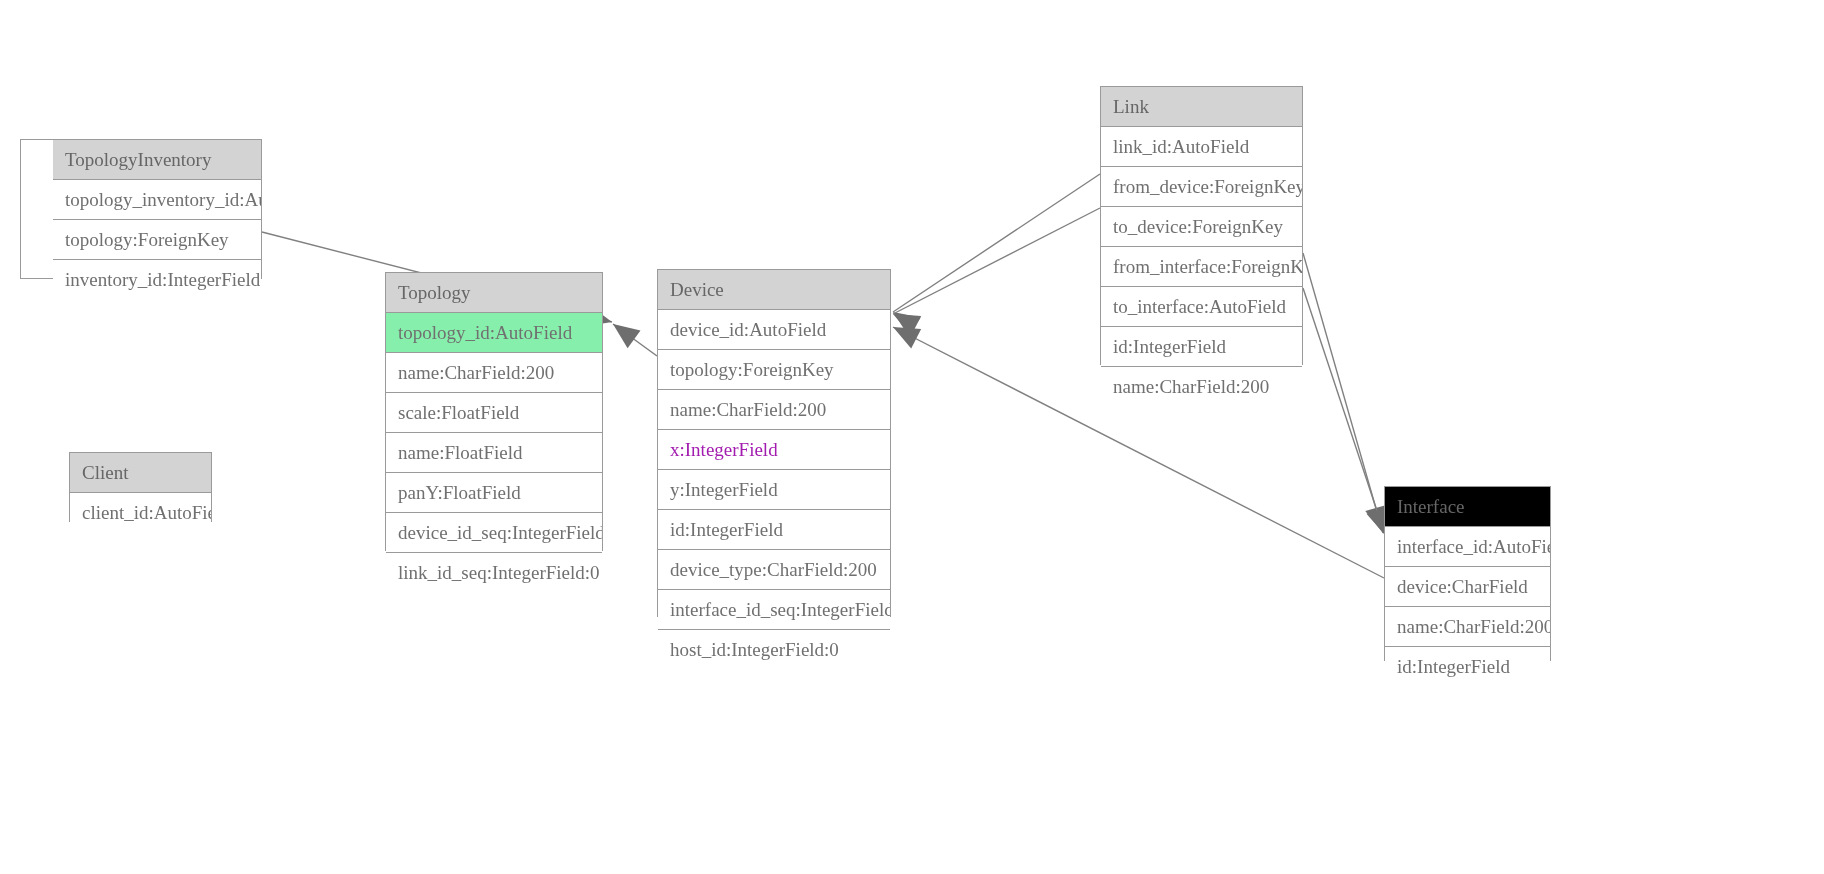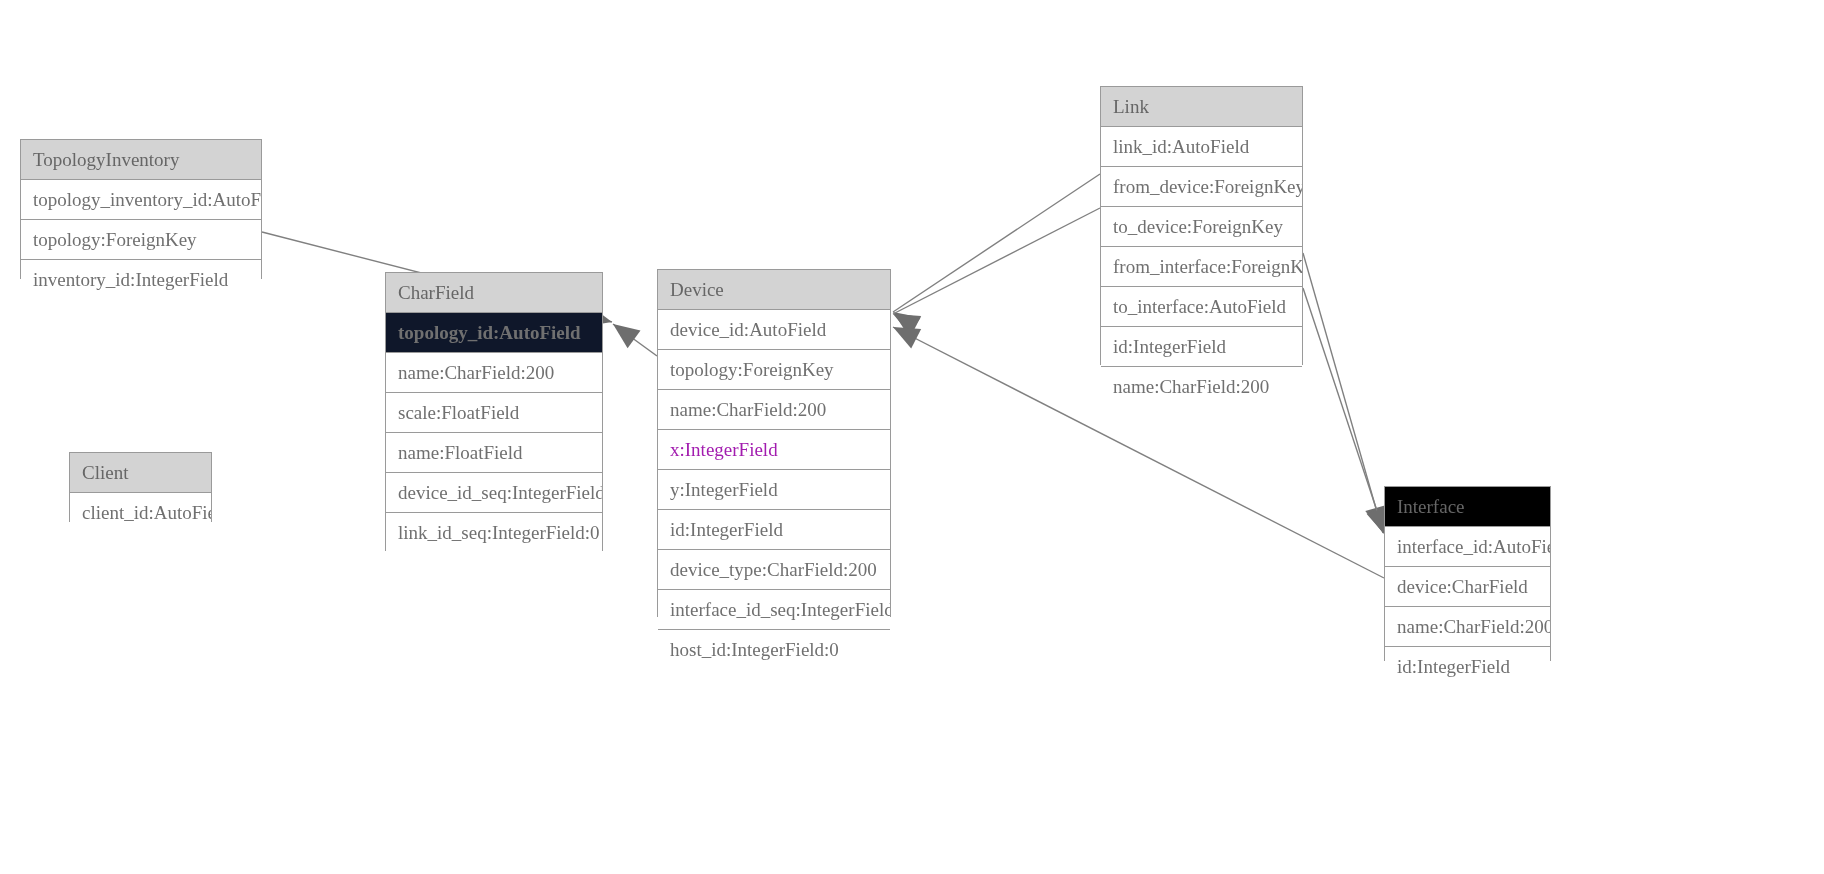--- a/index.html
+++ b/index.html
@@ -89,32 +89,33 @@
         <path d="M 1303,253 L 1383,533" stroke="#808080" stroke-width="1.4" fill="none"></path>
         <polygon points="0,0 -26,-11 -26,11" fill="#6e6e6e" transform="translate(1383,533) rotate(74)"></polygon>
       </g>
       <g>
         <path d="M 1303,288 L 1385,535" stroke="#808080" stroke-width="1.4" fill="none"></path>
         <polygon points="0,0 -26,-11 -26,11" fill="#6e6e6e" transform="translate(1385,535) rotate(72)"></polygon>
       </g>
     </svg>
 
   <div id="entity-layer">
-      <div class="entity" style="left: 20px; top: 139px; width: 242px; height: 140px; border-color: rgb(154, 154, 154);">
+      <div class="entity" style="left: 20px; top: 139px; width: 242px; height: 140px; border-color: rgb(154, 154, 154); padding-left: 32px;">
         <div class="entity-title" style="background: rgb(211, 211, 211); border-bottom-color: rgb(154, 154, 154);">TopologyInventory</div>
         <div class="entity-field" style="background: rgb(255, 255, 255); color: rgb(112, 112, 112); border-bottom-color: rgb(154, 154, 154);">topology_inventory_id:AutoField</div>
         <div class="entity-field" style="background: rgb(255, 255, 255); color: rgb(112, 112, 112); border-bottom-color: rgb(154, 154, 154);">topology:ForeignKey</div>
         <div class="entity-field last" style="background: rgb(255, 255, 255); color: rgb(112, 112, 112);">inventory_id:IntegerField</div>
       </div>
       <div class="entity" style="left: 385px; top: 272px; width: 218px; height: 279px; border-color: rgb(154, 154, 154);">
-        <div class="entity-title" style="background: rgb(211, 211, 211); border-bottom-color: rgb(154, 154, 154);">CharField</div>
-        <div class="entity-field" style="background: #0f172a; color: rgb(112, 112, 112); border-bottom-color: rgb(154, 154, 154); font-weight: bold;">topology_id:AutoField</div>
+        <div class="entity-title" style="background: rgb(211, 211, 211); border-bottom-color: rgb(154, 154, 154);">Topology</div>
+        <div class="entity-field" style="background: #86efac; color: rgb(112, 112, 112); border-bottom-color: rgb(154, 154, 154);">topology_id:AutoField</div>
         <div class="entity-field" style="background: rgb(255, 255, 255); color: rgb(112, 112, 112); border-bottom-color: rgb(154, 154, 154);">name:CharField:200</div>
         <div class="entity-field" style="background: rgb(255, 255, 255); color: rgb(112, 112, 112); border-bottom-color: rgb(154, 154, 154);">scale:FloatField</div>
         <div class="entity-field" style="background: rgb(255, 255, 255); color: rgb(112, 112, 112); border-bottom-color: rgb(154, 154, 154);">name:FloatField</div>
+        <div class="entity-field" style="background: rgb(255, 255, 255); color: rgb(112, 112, 112); border-bottom-color: rgb(154, 154, 154);">panY:FloatField</div>
         <div class="entity-field" style="background: rgb(255, 255, 255); color: rgb(112, 112, 112); border-bottom-color: rgb(154, 154, 154);">device_id_seq:IntegerField:0</div>
         <div class="entity-field last" style="background: rgb(255, 255, 255); color: rgb(112, 112, 112);">link_id_seq:IntegerField:0</div>
       </div>
       <div class="entity" style="left: 657px; top: 269px; width: 234px; height: 348px; border-color: rgb(154, 154, 154);">
         <div class="entity-title" style="background: rgb(211, 211, 211); border-bottom-color: rgb(154, 154, 154);">Device</div>
         <div class="entity-field" style="background: rgb(255, 255, 255); color: rgb(112, 112, 112); border-bottom-color: rgb(154, 154, 154);">device_id:AutoField</div>
         <div class="entity-field" style="background: rgb(255, 255, 255); color: rgb(112, 112, 112); border-bottom-color: rgb(154, 154, 154);">topology:ForeignKey</div>
         <div class="entity-field" style="background: rgb(255, 255, 255); color: rgb(112, 112, 112); border-bottom-color: rgb(154, 154, 154);">name:CharField:200</div>
         <div class="entity-field" style="background: rgb(255, 255, 255); color: #a21caf; border-bottom-color: rgb(154, 154, 154);">x:IntegerField</div>
         <div class="entity-field" style="background: rgb(255, 255, 255); color: rgb(112, 112, 112); border-bottom-color: rgb(154, 154, 154);">y:IntegerField</div>

